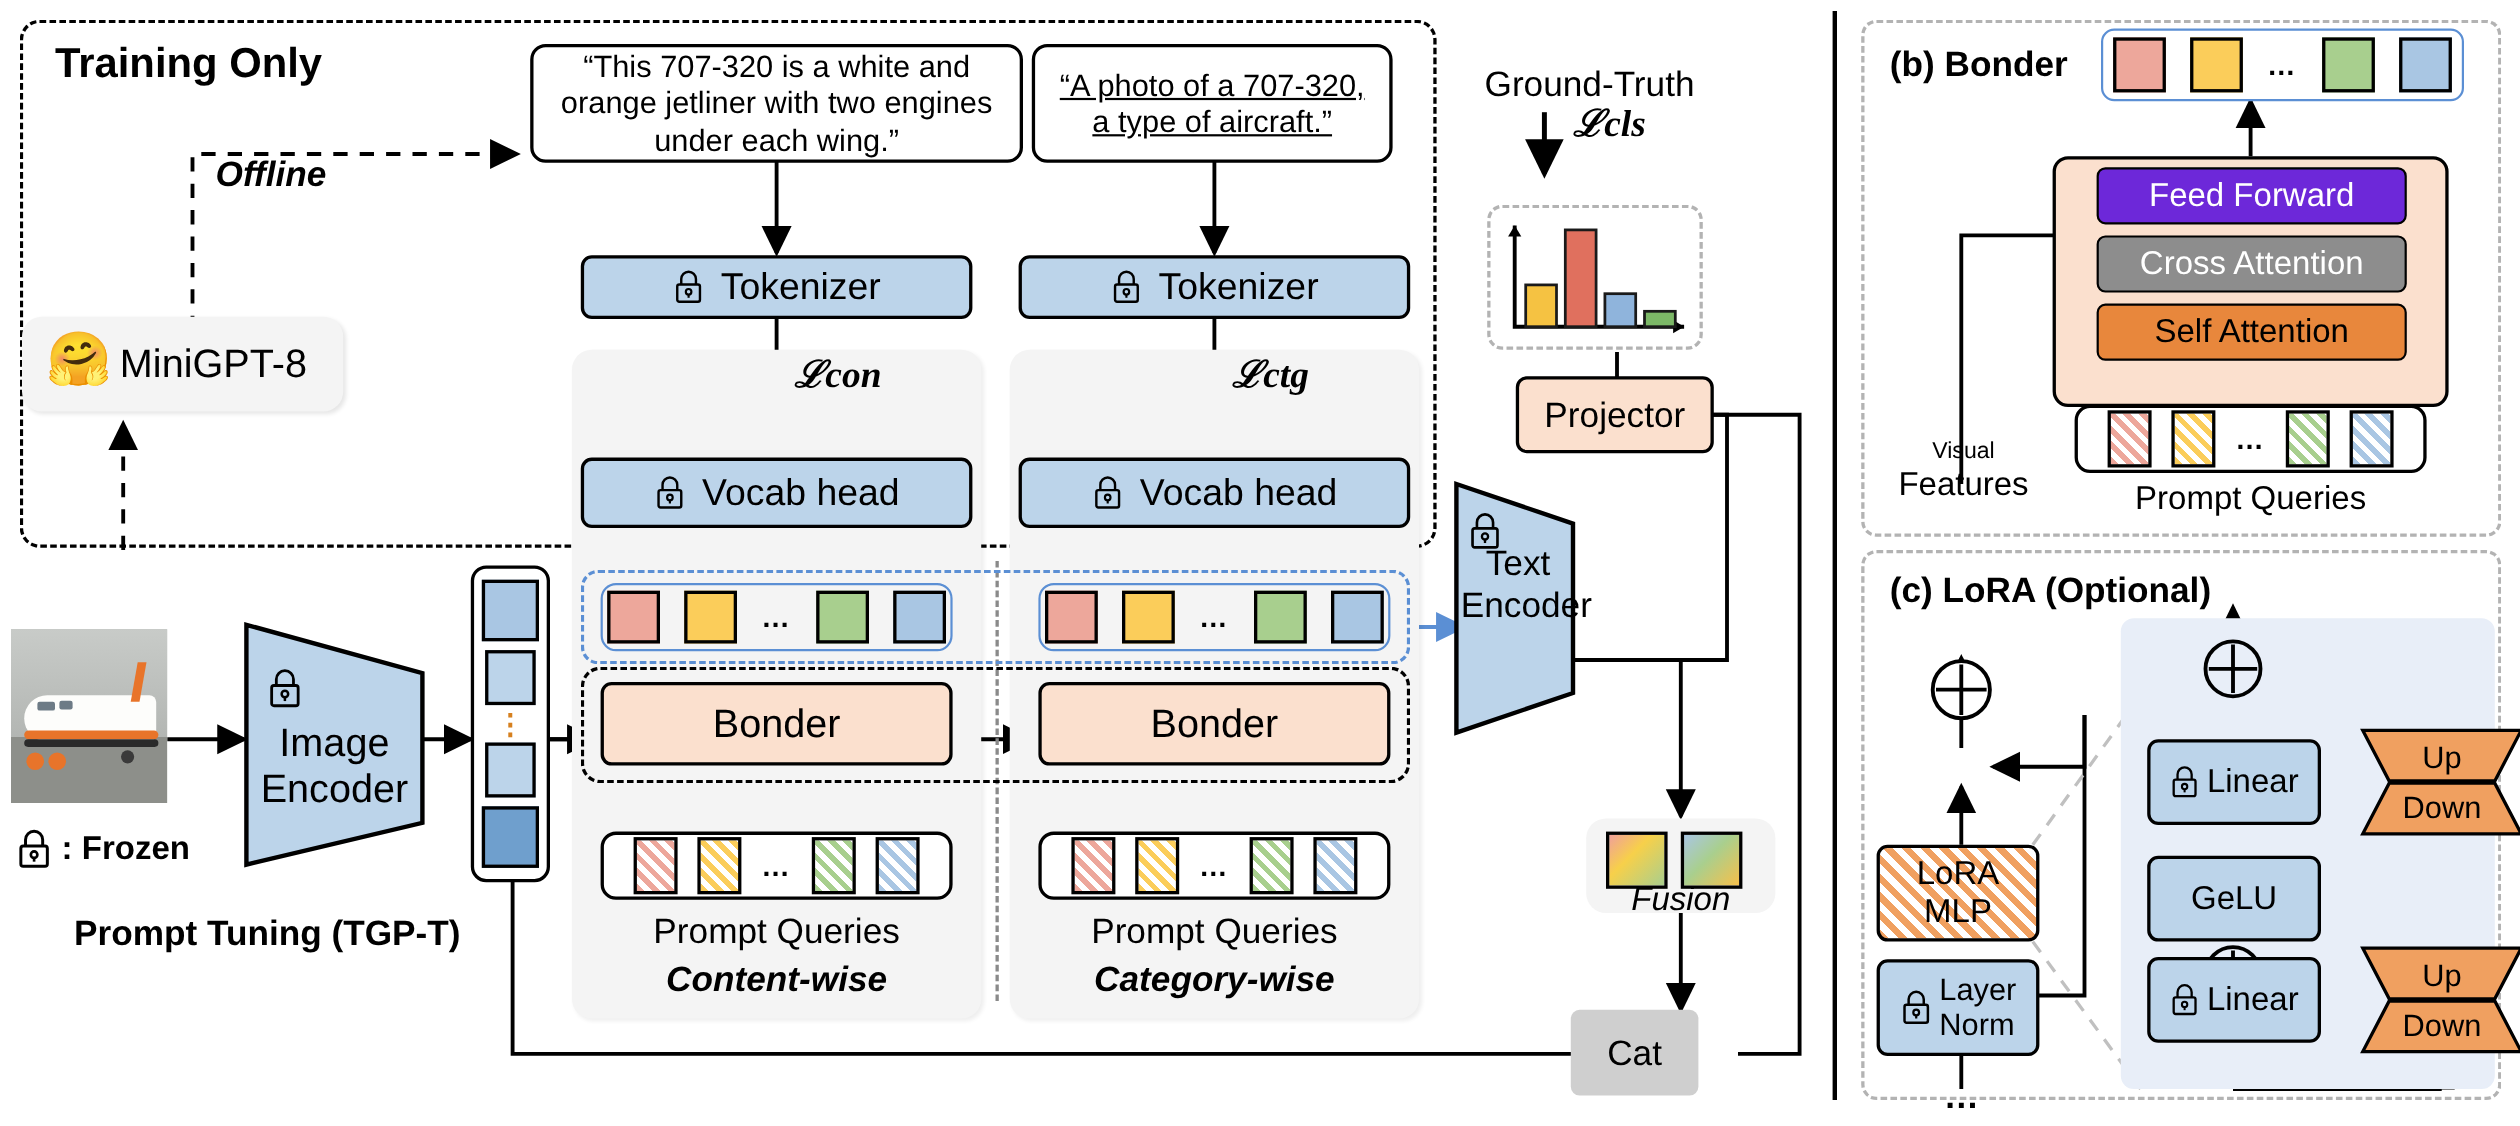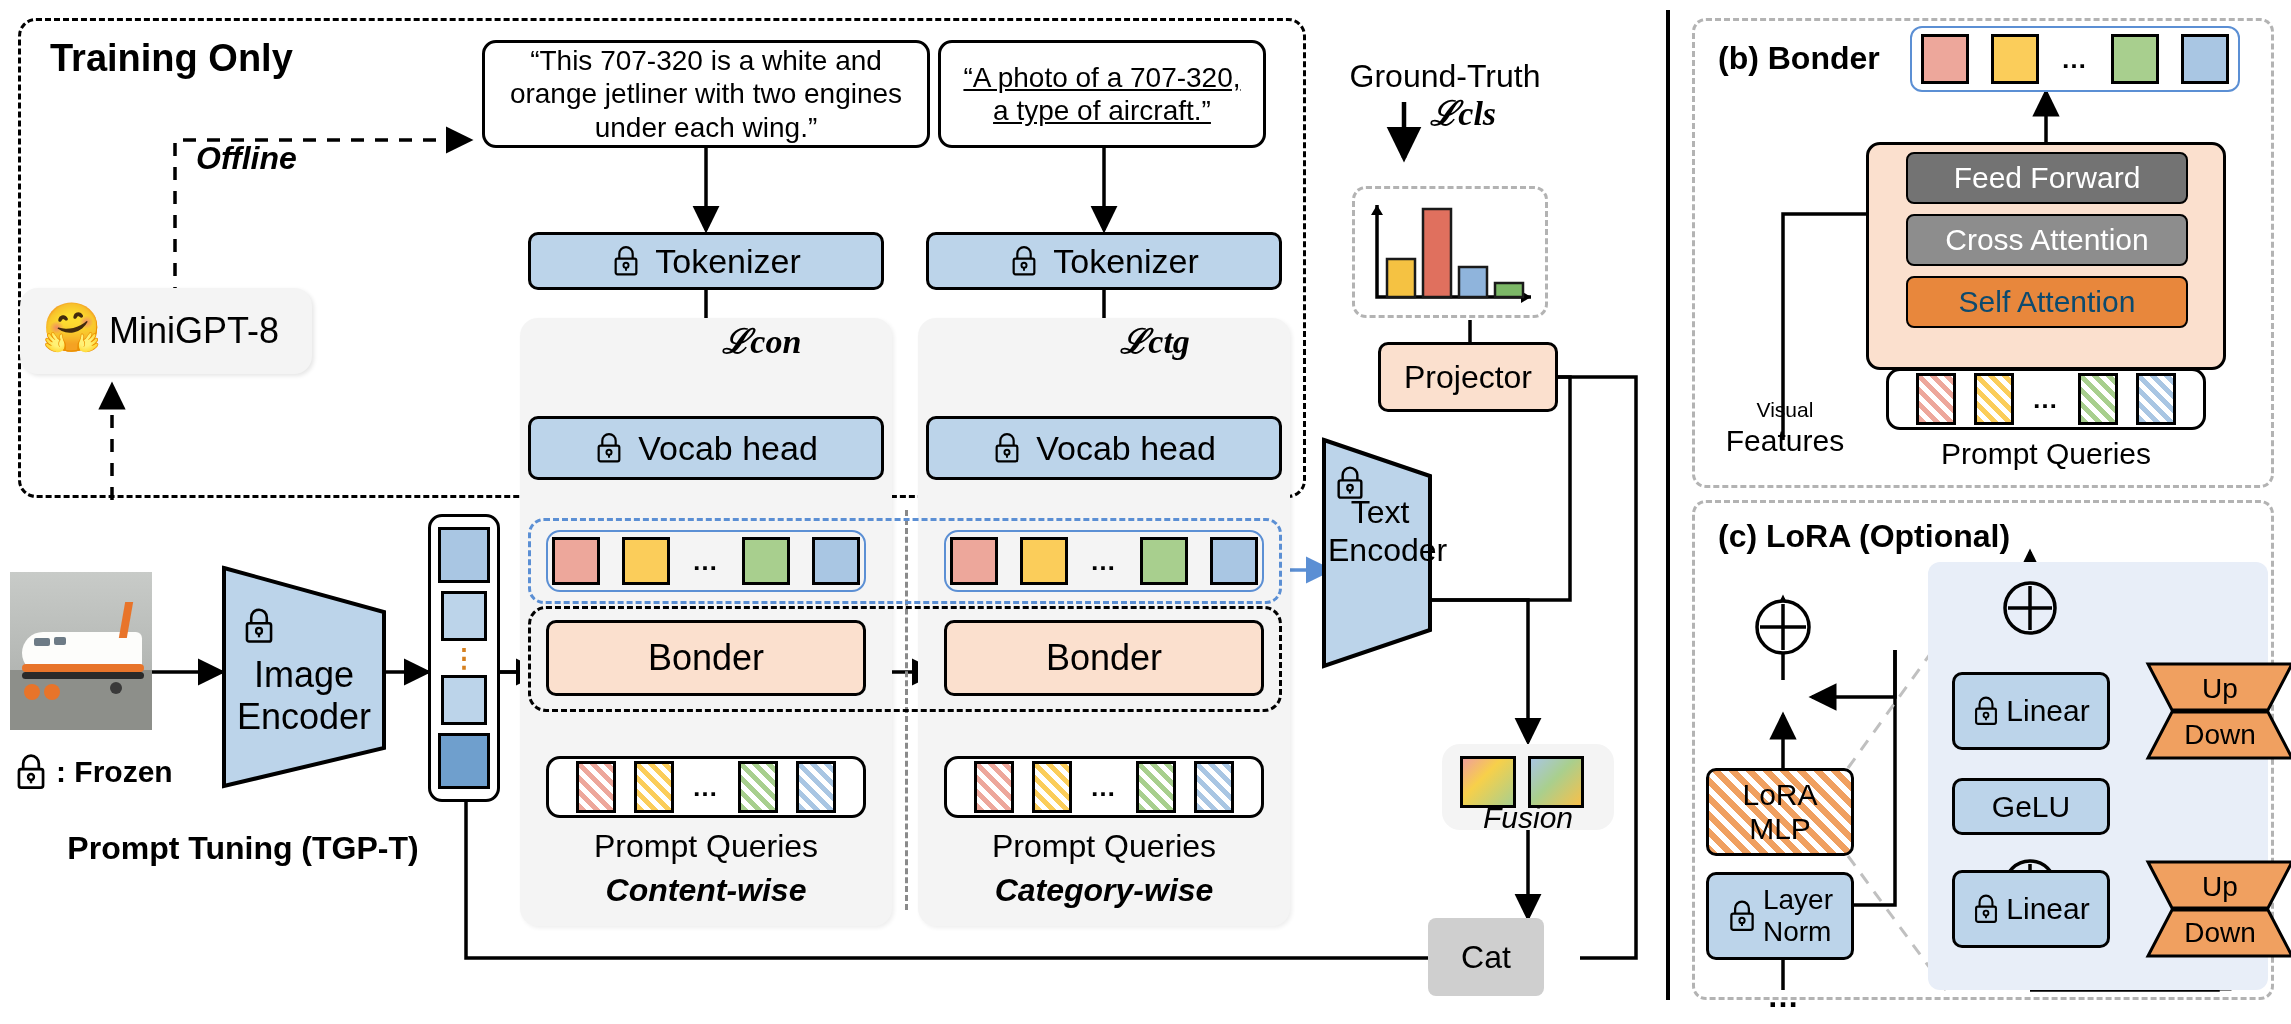--- a/index.html
+++ b/index.html
@@ -340,28 +340,28 @@
 <div class="abs ctr" style="left:1910px;top:26px;width:330px;height:66px;background:#fff;border:2.5px solid #5b8fd4;border-radius:12px;gap:22px;">
   <span class="chip" style="width:42px;height:44px;background:#eda79b;"></span>
   <span class="chip" style="width:42px;height:44px;background:#fbcd5a;"></span>
   <span class="dots">…</span>
   <span class="chip" style="width:42px;height:44px;background:#a8cf8e;"></span>
   <span class="chip" style="width:42px;height:44px;background:#a9c6e3;"></span>
 </div>
 
 <div class="abs" style="left:1866px;top:142px;width:360px;height:228px;background:#fbe0ce;border:3px solid #000;border-radius:14px;"></div>
 
-<div class="abs ctr" style="left:1906px;top:152px;width:282px;height:52px;background:#737373;border:2.5px solid #000;border-radius:8px;">
+<div class="abs ctr" style="left:1906px;top:152px;width:282px;height:52px;background:#6d28d9;border:2.5px solid #000;border-radius:8px;">
   <span style="font-size:30px;color:#fff;">Feed Forward</span>
 </div>
 <div class="abs ctr" style="left:1906px;top:214px;width:282px;height:52px;background:#8d8d8d;border:2.5px solid #000;border-radius:8px;">
   <span style="font-size:30px;color:#fff;">Cross Attention</span>
 </div>
 <div class="abs ctr" style="left:1906px;top:276px;width:282px;height:52px;background:#e8873c;border:2.5px solid #000;border-radius:8px;">
-  <span style="font-size:30px;color:#0c4a6e;">Self Attention</span>
+  <span style="font-size:30px;color:#000000;">Self Attention</span>
 </div>
 
 <div class="abs white-round ctr" style="left:1886px;top:368px;width:320px;height:62px;gap:18px;">
   <span class="chip" style="width:34px;height:46px;background:repeating-linear-gradient(45deg,#eda79b 0 5px,#fff 5px 10px);"></span>
   <span class="chip" style="width:34px;height:46px;background:repeating-linear-gradient(45deg,#fbcd5a 0 5px,#fff 5px 10px);"></span>
   <span class="dots">…</span>
   <span class="chip" style="width:34px;height:46px;background:repeating-linear-gradient(45deg,#a8cf8e 0 5px,#fff 5px 10px);"></span>
   <span class="chip" style="width:34px;height:46px;background:repeating-linear-gradient(45deg,#a9c6e3 0 5px,#fff 5px 10px);"></span>
 </div>
 <div class="abs t ctr" style="left:1886px;top:436px;width:320px;font-size:30px;">Prompt Queries</div>
@@ -418,21 +418,21 @@
 
 <div class="abs" style="left:2142px;top:660px;width:156px;height:102px;">
   <svg width="156" height="102">
     <polygon points="6,4 150,4 126,50 30,50" fill="#f0a060" stroke="#000" stroke-width="3"></polygon>
     <polygon points="30,52 126,52 150,98 6,98" fill="#f0a060" stroke="#000" stroke-width="3"></polygon>
   </svg>
   <div class="abs t ctr" style="left:0;top:12px;width:156px;font-size:28px;">Up</div>
   <div class="abs t ctr" style="left:0;top:58px;width:156px;font-size:28px;">Down</div>
 </div>
 
-<div class="abs blue-box ctr" style="left:1952px;top:778px;width:158px;height:57px;">
+<div class="abs blue-box ctr" style="left:1952px;top:778px;width:158px;height:78px;">
   <span style="font-size:30px;">GeLU</span>
 </div>
 
 <svg class="abs" width="56" height="56" style="left:2002px;top:858px;">
   <circle cx="28" cy="28" r="25" fill="#e8eef8" stroke="#000" stroke-width="3.5"></circle>
   <path d="M28,6 V50 M6,28 H50" stroke="#000" stroke-width="3.5"></path>
 </svg>
 
 <div class="abs blue-box ctr" style="left:1952px;top:870px;width:158px;height:78px;">
   <svg width="28" height="34" viewBox="0 0 24 28" style="margin-right:6px;">

